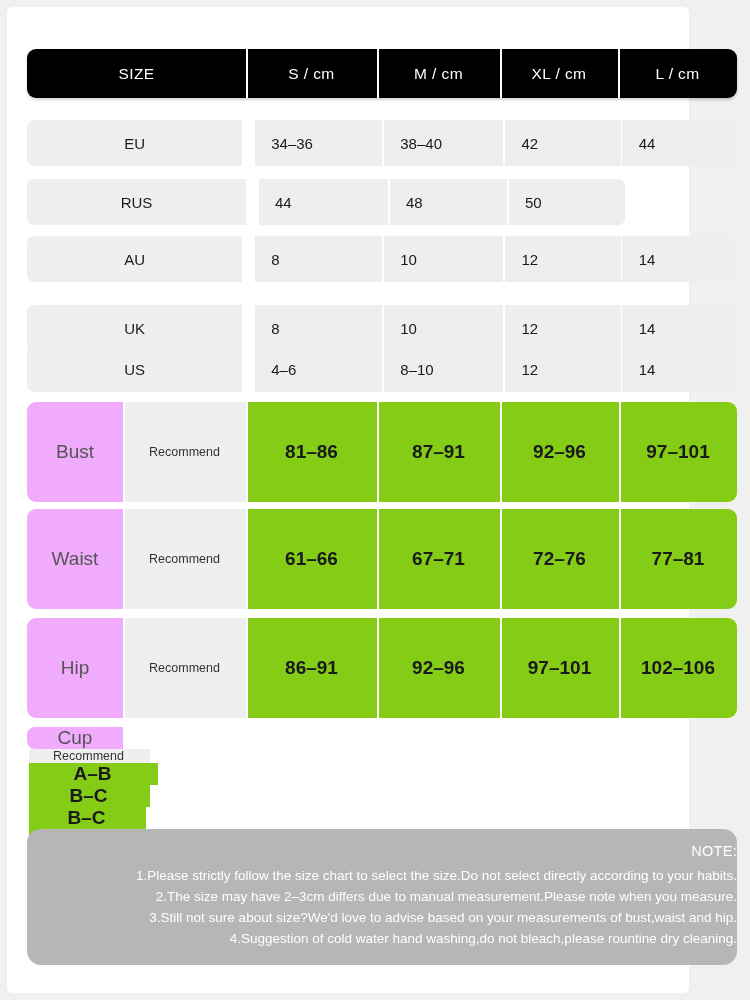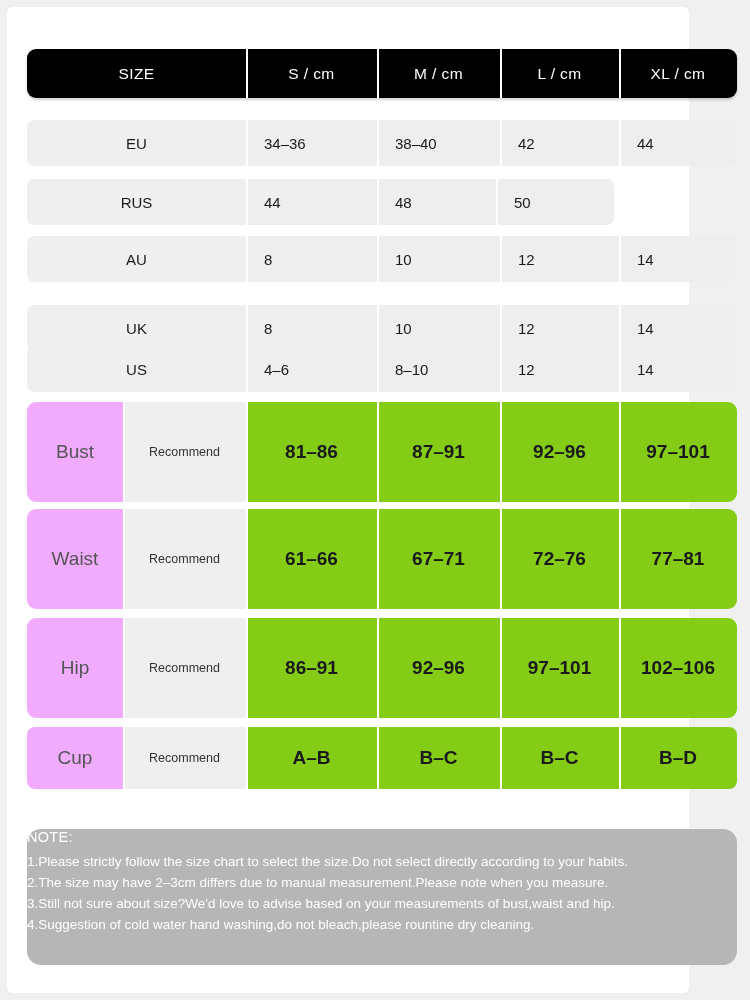--- a/index.html
+++ b/index.html
@@ -87,21 +87,21 @@
     position: relative;
     background: #eeeeee;
   }
   .srow .v::before {
     content: "";
     position: absolute;
     left: 0; top: 0; bottom: 0;
     width: 1.5px;
     background: #ffffff;
   }
-  .srow .v1 { width: 131px; }
+  .srow .v1 { width: 131px; margin-left: 11px; }
   .srow .v2 { width: 123px; }
   .srow .v3 { width: 119px; }
   .srow .v4 { width: 118px; border-radius: 0 7px 7px 0; }
 
   
   .mrow { height: 100px; }
   .mrow .mlbl {
     width: 96px;
     justify-content: center;
     font-size: 19px;
@@ -130,35 +130,36 @@
     font-size: 19px;
     font-weight: bold;
     background: #84cc16;
     position: relative;
   }
   .mrow .mv1 { width: 131px; }
   .mrow .mv2 { width: 123px; }
   .mrow .mv3 { width: 119px; }
   .mrow .mv4 { width: 118px; border-radius: 0 9px 9px 0; }
 
-  .mrow.cup { height: 62px; }
+  .mrow.cup { height: 62px; flex-direction: column; }
   .mrow.cup .mlbl { border-radius: 8px 0 0 8px; }
   .mrow.cup .mv4  { border-radius: 0 8px 8px 0; }
 
   
   #note {
     position: absolute;
     left: 20px;
     top: 822px;
     width: 710px;
     height: 136px;
     background: #b6b6b6;
     border-radius: 14px;
     color: #ffffff;
-    text-align: left;
+    text-align: right;
+    padding-top: 14px;
   }
   #note .note-title {
     font-size: 14.5px;
     letter-spacing: 0.3px;
     margin-bottom: 6px;
   }
   #note .note-line {
     font-size: 13.5px;
     line-height: 21px;
     white-space: nowrap;
@@ -166,22 +167,22 @@
 </style>
 </head>
 <body>
 
 <div id="card">
 
   <div class="row" id="header">
     <div class="cell hc-1">SIZE</div>
     <div class="cell hc-2">S / cm</div>
     <div class="cell hc-3">M / cm</div>
+    <div class="cell hc-5">XL / cm</div>
     <div class="cell hc-4">L / cm</div>
-    <div class="cell hc-5">XL / cm</div>
   </div>
 
   <div class="row srow" style="top:113px">
     <div class="cell lbl">EU</div>
     <div class="cell v v1">34–36</div>
     <div class="cell v v2">38–40</div>
     <div class="cell v v3">42</div>
     <div class="cell v v4">44</div>
   </div>
 

